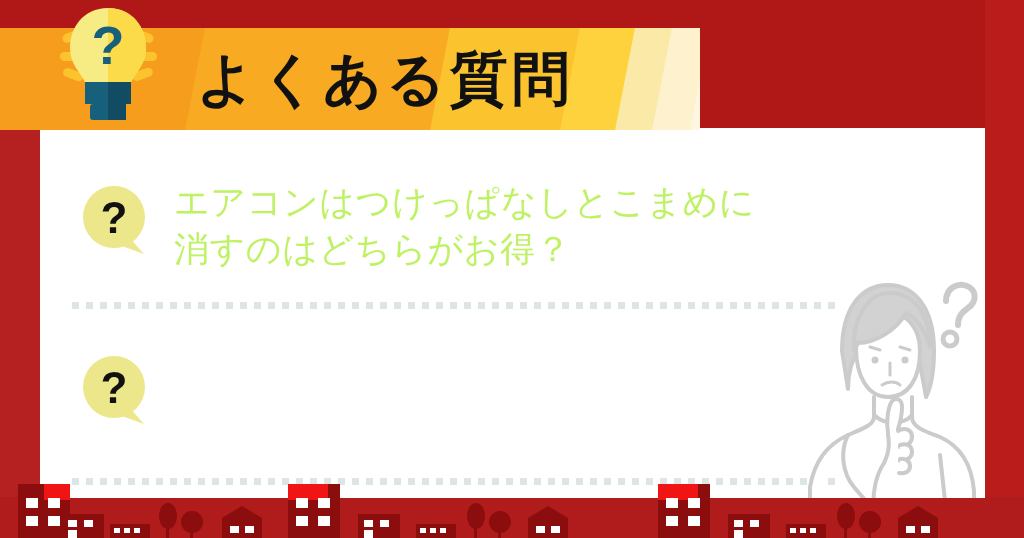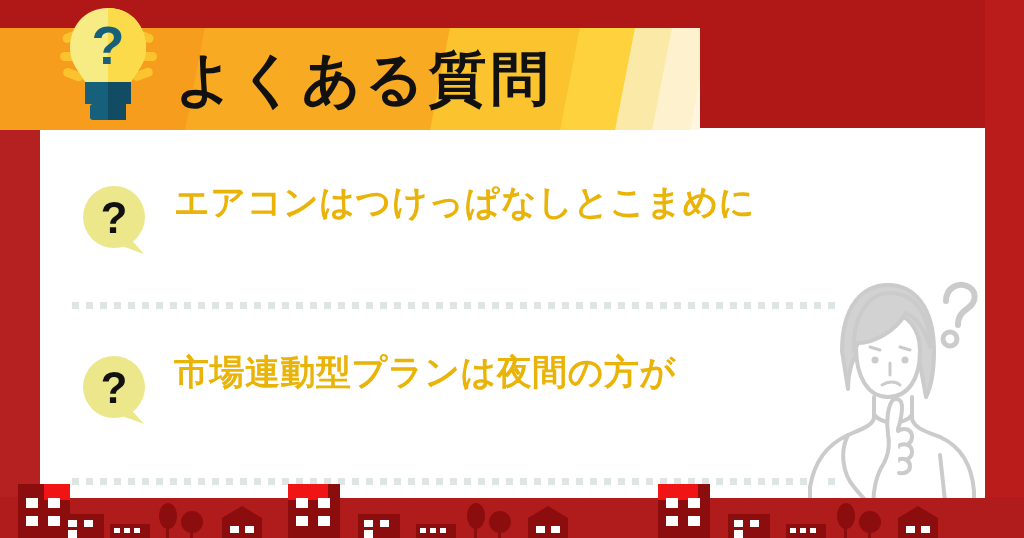--- a/index.html
+++ b/index.html
@@ -38,31 +38,31 @@
   .acc-1{left:10px;width:52px;background:#D96A24;}
   .acc-2{left:60px;width:46px;background:#C9531F;}
 
   
   .bulb{position:absolute;left:52px;top:2px;width:112px;height:126px;}
 
   
   .banner-title{
     position:absolute;left:175px;top:34px;width:420px;height:90px;
     font-size:58px;font-weight:bold;color:#111111;letter-spacing:4px;
-    line-height:90px;white-space:nowrap;
+    line-height:90px;white-space:nowrap;text-align:center;
   }
 
   
   .faq{position:absolute;left:80px;width:800px;}
   .faq-1{top:178px;}
   .faq-2{top:348px;}
   .q-icon{position:absolute;left:0;top:6px;width:72px;height:76px;}
   .q-text{
     position:absolute;left:94px;top:0;width:710px;
-    font-size:35px;font-weight:bold;color:#eab308;
+    font-size:35px;font-weight:normal;color:#bef264;
     line-height:47px;letter-spacing:0.5px;
   }
   .q-text span{display:block;}
 
   
   .divider{position:absolute;left:72px;width:770px;height:7px;
     background-image:repeating-linear-gradient(to right,#DDE6E4 0 7px,transparent 7px 14px);}
   .div-1{top:302px;}
   .div-2{top:478px;}
 
@@ -123,33 +123,33 @@
   <div class="banner-title">よくある質問</div>
 
   <div class="faq faq-1">
     <svg class="q-icon" viewBox="0 0 72 76">
       <circle cx="34" cy="33" r="31" fill="#ECE78A"></circle>
       <path d="M48 52 L64 70 L42 62 Z" fill="#ECE78A"></path>
       <text x="34" y="49" font-family="'Liberation Sans',sans-serif" font-size="44" font-weight="bold" fill="#111111" text-anchor="middle">?</text>
     </svg>
     <div class="q-text">
       <span>エアコンはつけっぱなしとこまめに</span>
+      <span>消すのはどちらがお得？</span>
     </div>
   </div>
 
   <div class="divider div-1"></div>
 
   <div class="faq faq-2">
     <svg class="q-icon" viewBox="0 0 72 76">
       <circle cx="34" cy="33" r="31" fill="#ECE78A"></circle>
       <path d="M48 52 L64 70 L42 62 Z" fill="#ECE78A"></path>
       <text x="34" y="49" font-family="'Liberation Sans',sans-serif" font-size="44" font-weight="bold" fill="#111111" text-anchor="middle">?</text>
     </svg>
     <div class="q-text">
-      <span>市場連動型プランは夜間の方が</span>
     </div>
   </div>
 
   <div class="divider div-2"></div>
 
   <svg class="woman" viewBox="0 0 190 255">
     <g fill="none" stroke="#CBCBCB" stroke-width="4" stroke-linecap="round" stroke-linejoin="round">
 
       <path d="M146 46 C146 33 158 27 167 31 C177 35 177 47 168 53 C161 58 158 62 158 70" stroke-width="6"></path>
       <circle cx="150" cy="84" r="7" stroke-width="5"></circle>

